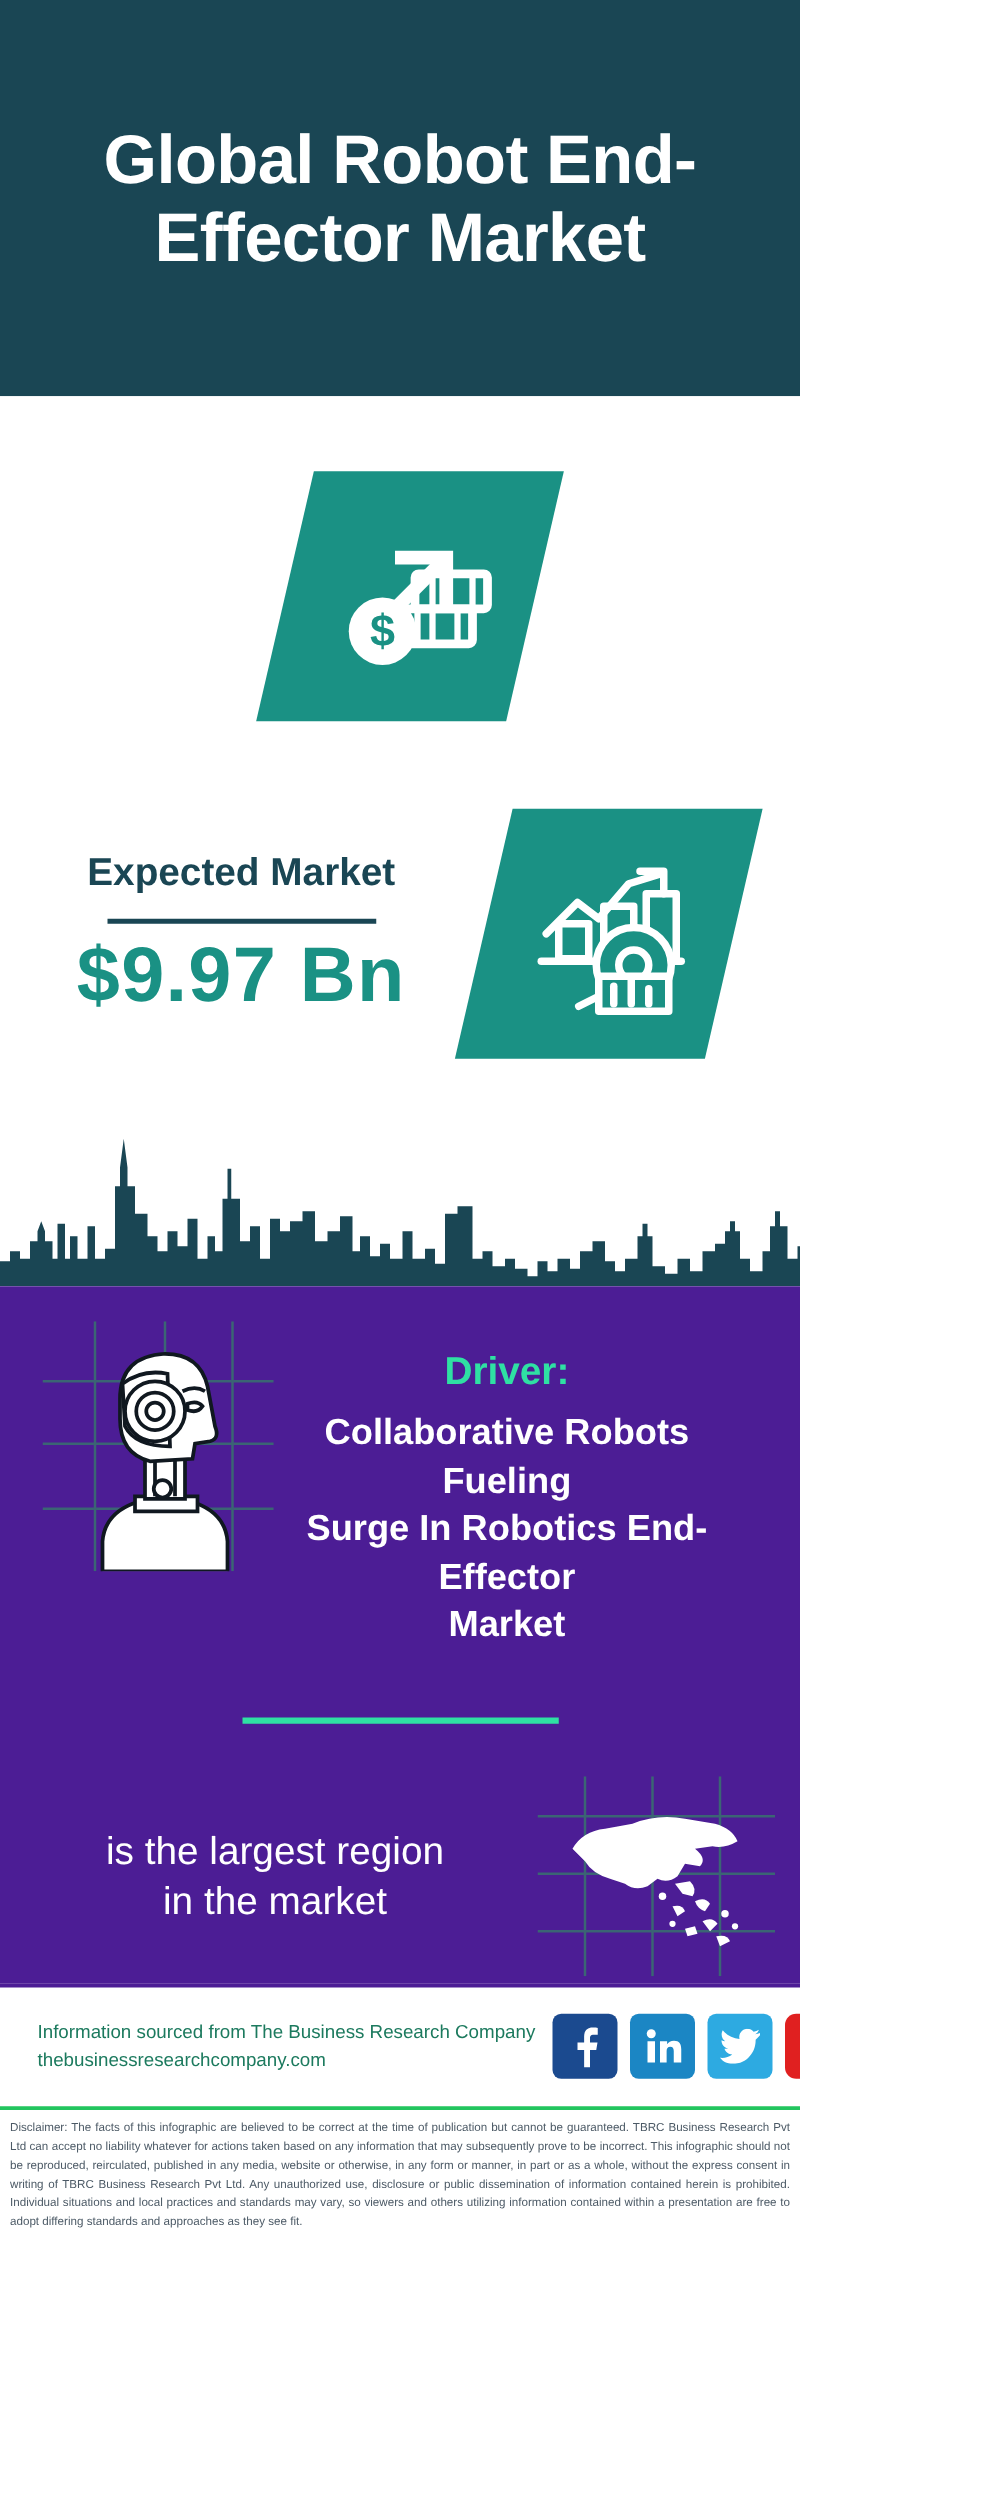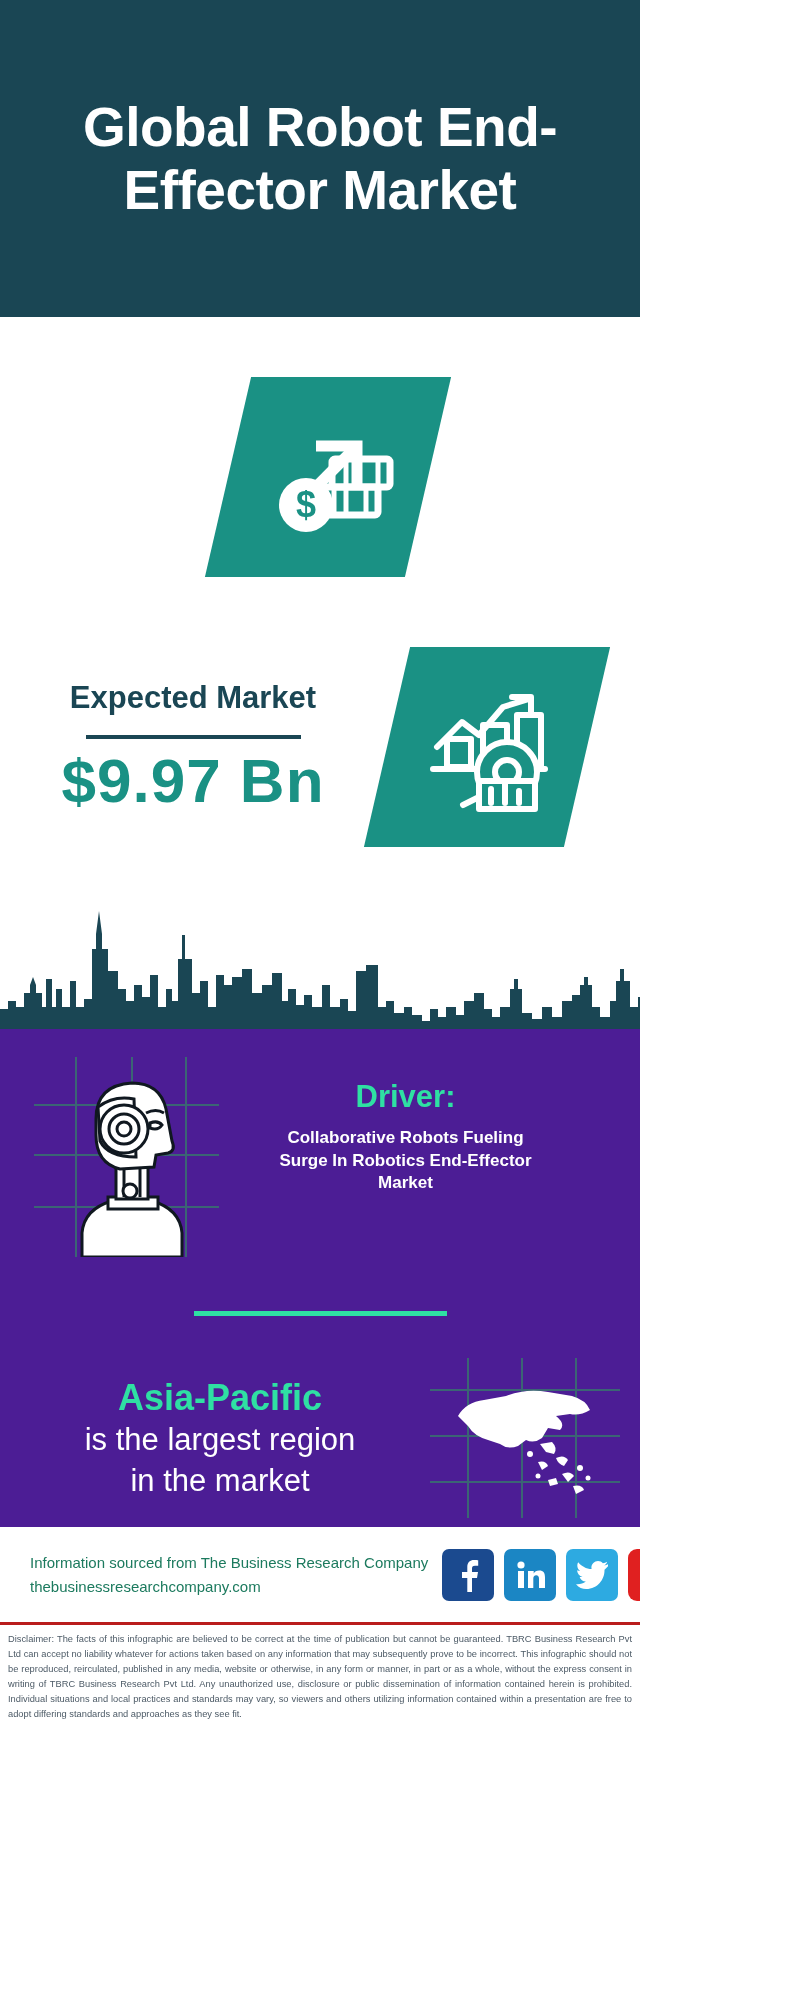--- a/index.html
+++ b/index.html
@@ -127,21 +127,21 @@
     padding:22px 20px 0 6px;
   }
   .driver-head {
     color:#2fe0a3;
     font-size:31px;
     font-weight:bold;
     margin-bottom:12px;
   }
   .driver-body {
     color:#ffffff;
-    font-size:17px;
+    font-size:29px;
     font-weight:bold;
     line-height:1.33;
   }
 
   .mid-divider {
     width:253px;
     height:5px;
     background:#2fe0a3;
     margin:54px auto 0 auto;
   }
@@ -206,21 +206,21 @@
     display:flex;
     align-items:center;
     justify-content:center;
   }
   .sb-fb { background:#1b4a8f; }
   .sb-li { background:#1b86c4; }
   .sb-tw { background:#2daae1; }
   .sb-yt { background:#e02020; border-radius:9px; }
 
   .disclaimer-wrap {
-    border-top:3px solid #b91c1c;
+    border-top:3px solid #22c55e;
     padding:7px 8px 0 8px;
     background:#ffffff;
   }
   .disclaimer {
     color:#4c5a66;
     font-size:9.3px;
     line-height:1.62;
     text-align:justify;
   }
 </style>
@@ -342,21 +342,20 @@
         <div class="driver-body">Collaborative Robots Fueling</div>
         <div class="driver-body">Surge In Robotics End-Effector</div>
         <div class="driver-body">Market</div>
       </div>
     </div>
 
     <div class="mid-divider"></div>
 
     <div class="region-row">
       <div class="region-text">
-        <div class="region-name">Asia-Pacific</div>
         <div class="region-sub">is the largest region</div>
         <div class="region-sub">in the market</div>
       </div>
       <div class="map-wrap">
         <svg width="190" height="160" viewBox="0 0 190 160">
           <g stroke="#3b6574" stroke-width="2" fill="none">
             <line x1="0" y1="32" x2="190" y2="32"></line>
             <line x1="0" y1="78" x2="190" y2="78"></line>
             <line x1="0" y1="124" x2="190" y2="124"></line>
             <line x1="38" y1="0" x2="38" y2="160"></line>

